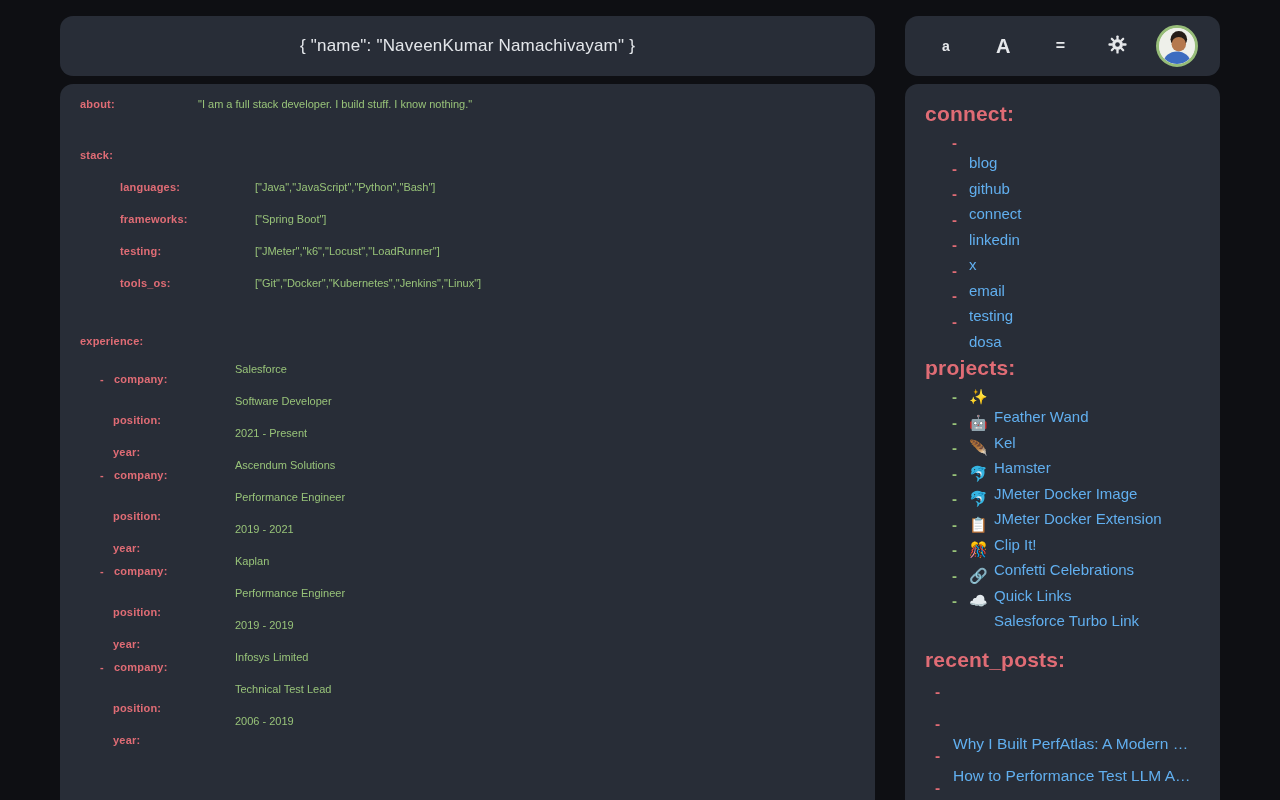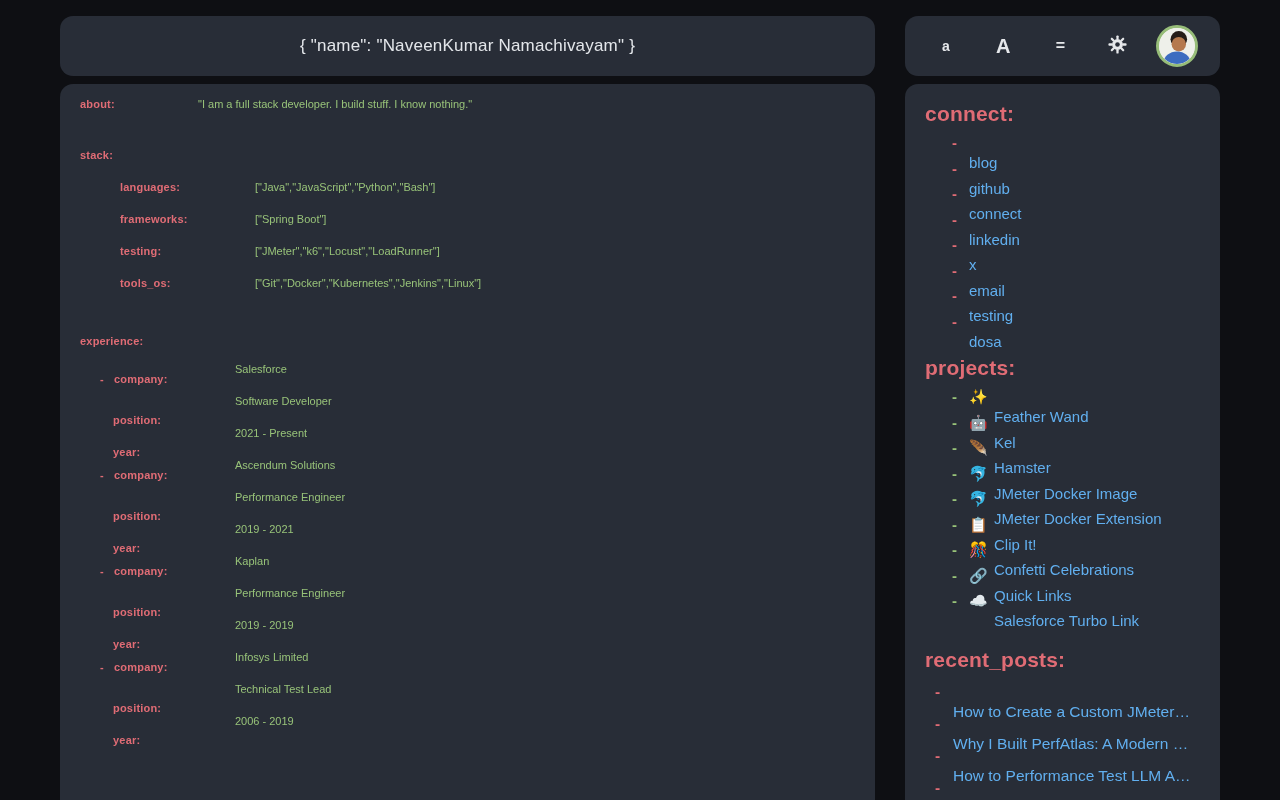--- a/index.html
+++ b/index.html
@@ -302,21 +302,20 @@
       <span class="dash">-</span>
       <span class="emoji">☁️</span>
       <span class="link">Salesforce Turbo Link</span>
     </div>
   </div>
 
   <div class="section-title mt-posts">recent_posts:</div>
   <div class="posts">
     <div class="srow">
       <span class="dash">-</span>
-      <span class="link">How to Create a Custom JMeter…</span>
     </div>
     <div class="srow">
       <span class="dash">-</span>
       <span class="link">Why I Built PerfAtlas: A Modern …</span>
     </div>
     <div class="srow">
       <span class="dash">-</span>
       <span class="link">How to Performance Test LLM A…</span>
     </div>
     <div class="srow">

